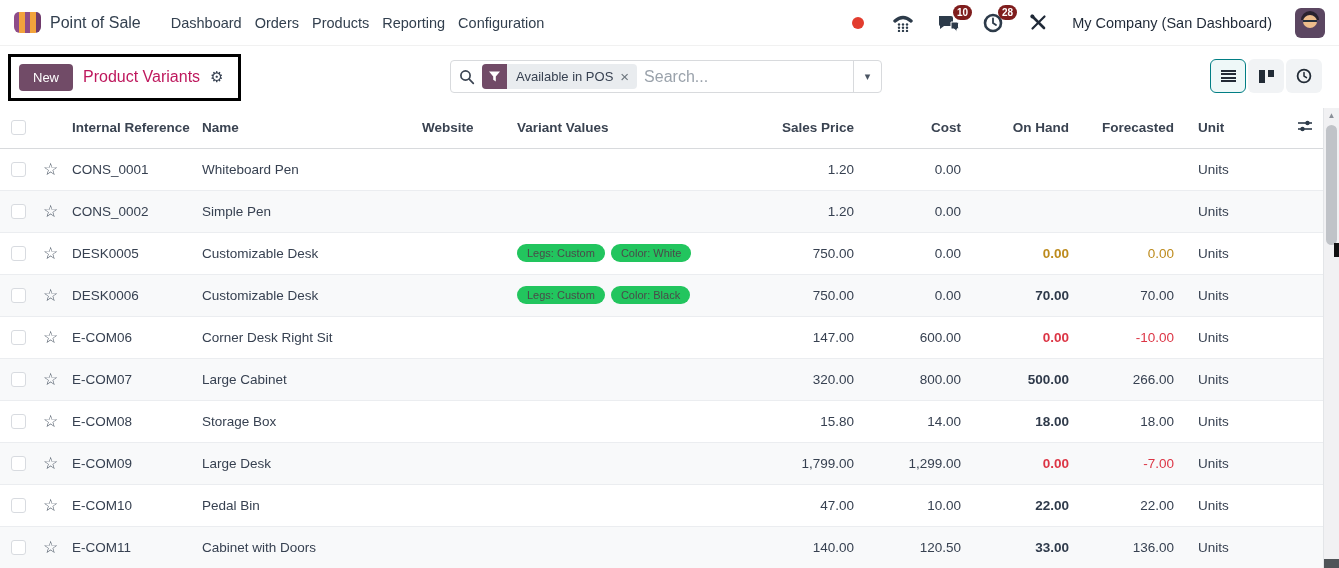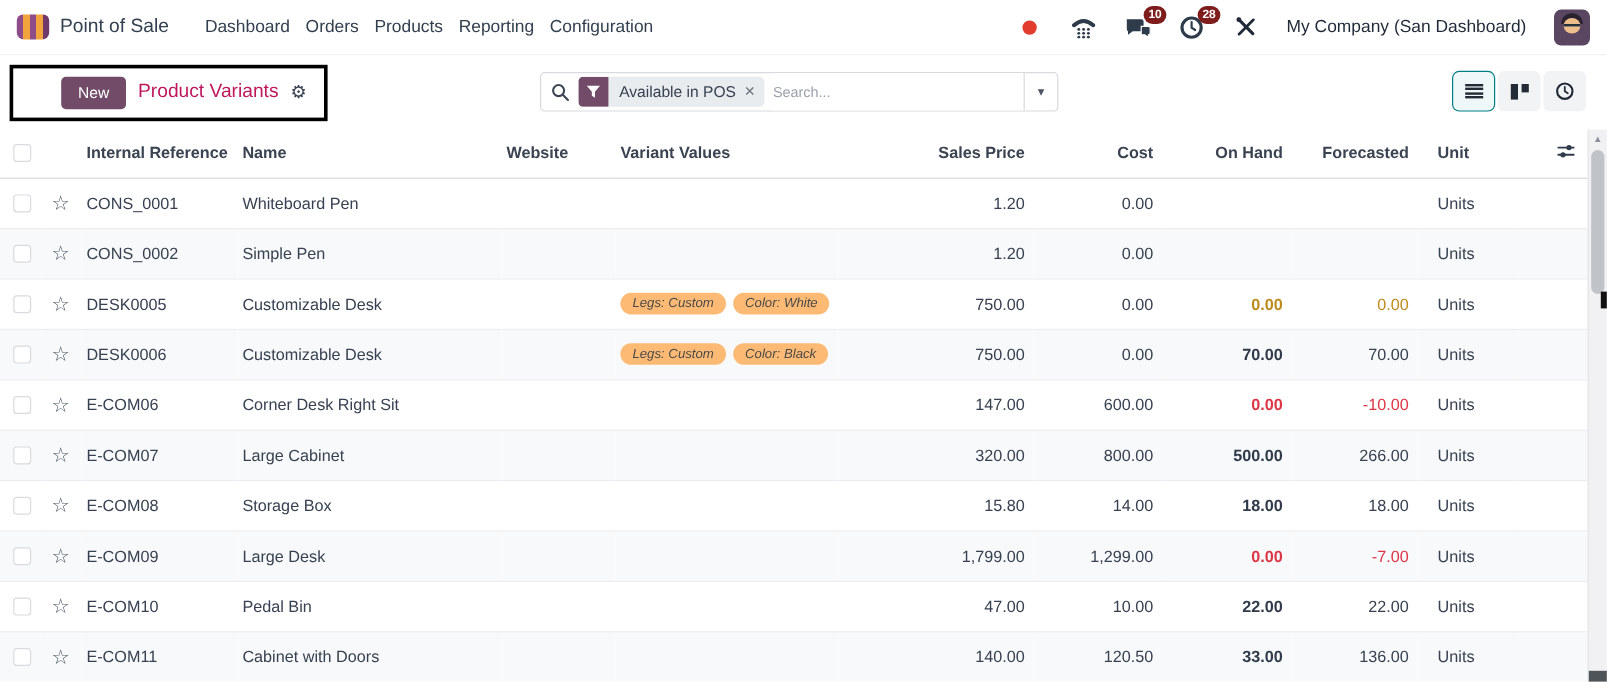--- a/index.html
+++ b/index.html
@@ -26,35 +26,35 @@
   .avatar .hair { position: absolute; top: 3px; left: 6px; width: 18px; height: 9px; border-radius: 9px 9px 0 0; background: #29222e; }
   .avatar .face { position: absolute; top: 7px; left: 8px; width: 14px; height: 13px; border-radius: 50%; background: #edbd8c; }
   .avatar .glasses { position: absolute; top: 12px; left: 8px; width: 14px; height: 4px;
     border-top: 2px solid #24303c; }
 
   
   .control-panel { height: 62px; position: relative; display: flex; align-items: center; }
   .highlight-box { border: 3px solid #000; display: flex; align-items: center; gap: 10px;
     margin-left: 8px; padding: 7px 14px 7px 8px; background: #fff; }
   .new-btn { background: #714B67; color: #fff; border: none; font-size: 13px;
-    padding: 6px 14px; border-radius: 4px; cursor: pointer; font-family: inherit; margin-left: 32px; }
+    padding: 6px 14px; border-radius: 4px; cursor: pointer; font-family: inherit; }
   .cp-title { font-size: 16px; color: #be185d; white-space: nowrap; }
   .gear { font-size: 15px; color: #374151; cursor: pointer; }
 
   .searchbar { position: absolute; left: 450px; top: 14px; width: 432px; height: 33px;
     border: 1px solid #d8dadd; border-radius: 4px; background: #fff;
     display: flex; align-items: center; padding-left: 8px; }
   .search-glass { margin-right: 7px; display: flex; }
   .facet { display: flex; align-items: center; background: #e9ecef; border-radius: 4px;
     height: 25px; overflow: hidden; margin-right: 7px; }
   .facet-chip { width: 25px; height: 25px; background: #714B67; display: flex;
     align-items: center; justify-content: center; }
   .facet-label { font-size: 13px; color: #374151; padding: 0 7px 0 9px; white-space: nowrap; }
   .facet-close { font-size: 15px; color: #6c757d; padding: 0 8px 0 0; cursor: pointer; }
-  .search-input { flex: 1; border: none; outline: none; font-size: 12px; height: 100%;
+  .search-input { flex: 1; border: none; outline: none; font-size: 16px; height: 100%;
     font-family: inherit; color: #6d28d9; min-width: 40px; }
   .search-input::placeholder { color: #9aa2ab; }
   .search-caret { width: 28px; align-self: stretch; border-left: 1px solid #d8dadd;
     display: flex; align-items: center; justify-content: center; color: #4b5563;
     font-size: 11px; cursor: pointer; }
 
   .cp-right { position: absolute; right: 17px; top: 13px; display: flex; align-items: center; gap: 22px; }
   .pager { display: flex; align-items: center; gap: 12px; }
   .pager-text { font-size: 14px; color: #374151; white-space: nowrap; }
   .pager-btns { display: flex; gap: 1px; }
@@ -82,22 +82,22 @@
   tbody td { height: 42px; font-size: 13.5px; color: #374151; padding: 0 4px;
     border-bottom: 1px solid #ebedf0; white-space: nowrap; overflow: hidden; }
   tbody td.num { text-align: right; padding-right: 8px; }
   tbody tr.striped td { background: #f8f9fa; }
   td.on-hand { font-weight: bold; color: #2f3a4a; }
   .c-warning { color: #bd8b1d !important; }
   .c-danger { color: #dc3545 !important; }
   .cb { width: 15px; height: 15px; border: 1px solid #d8dbe0; border-radius: 3px;
     background: #fff; margin-left: 7px; cursor: pointer; }
   .star { font-size: 17px; color: #4d5866; cursor: pointer; padding-left: 5px; }
-  .tag { display: inline-block; background: #fdba74; color: #4a4a4a; font-size: 11px;
-    padding: 3px 10px; border-radius: 10px; margin-right: 6px; font-style: italic; }
+  .tag { display: inline-block; background: #22c55e; color: #4a4a4a; font-size: 11px;
+    padding: 3px 10px; border-radius: 10px; margin-right: 6px; }
   .unit-cell { padding-left: 16px !important; }
   th.opt-col { text-align: right; padding-right: 10px; }
 
   
   .scrollbar { position: absolute; right: 0; top: 108px; width: 16px; height: 460px;
     background: #f1f1f3; border-left: 1px solid #e3e5e8; }
   .scroll-up { text-align: center; font-size: 8px; color: #8a8f98; line-height: 16px; cursor: pointer; }
   .scroll-thumb { position: absolute; top: 17px; left: 2px; width: 11px; height: 120px;
     background: #c0c3c8; border-radius: 6px; cursor: pointer; }
   .edge-mark { position: absolute; right: 0; top: 243px; width: 5px; height: 14px; background: #111; }

